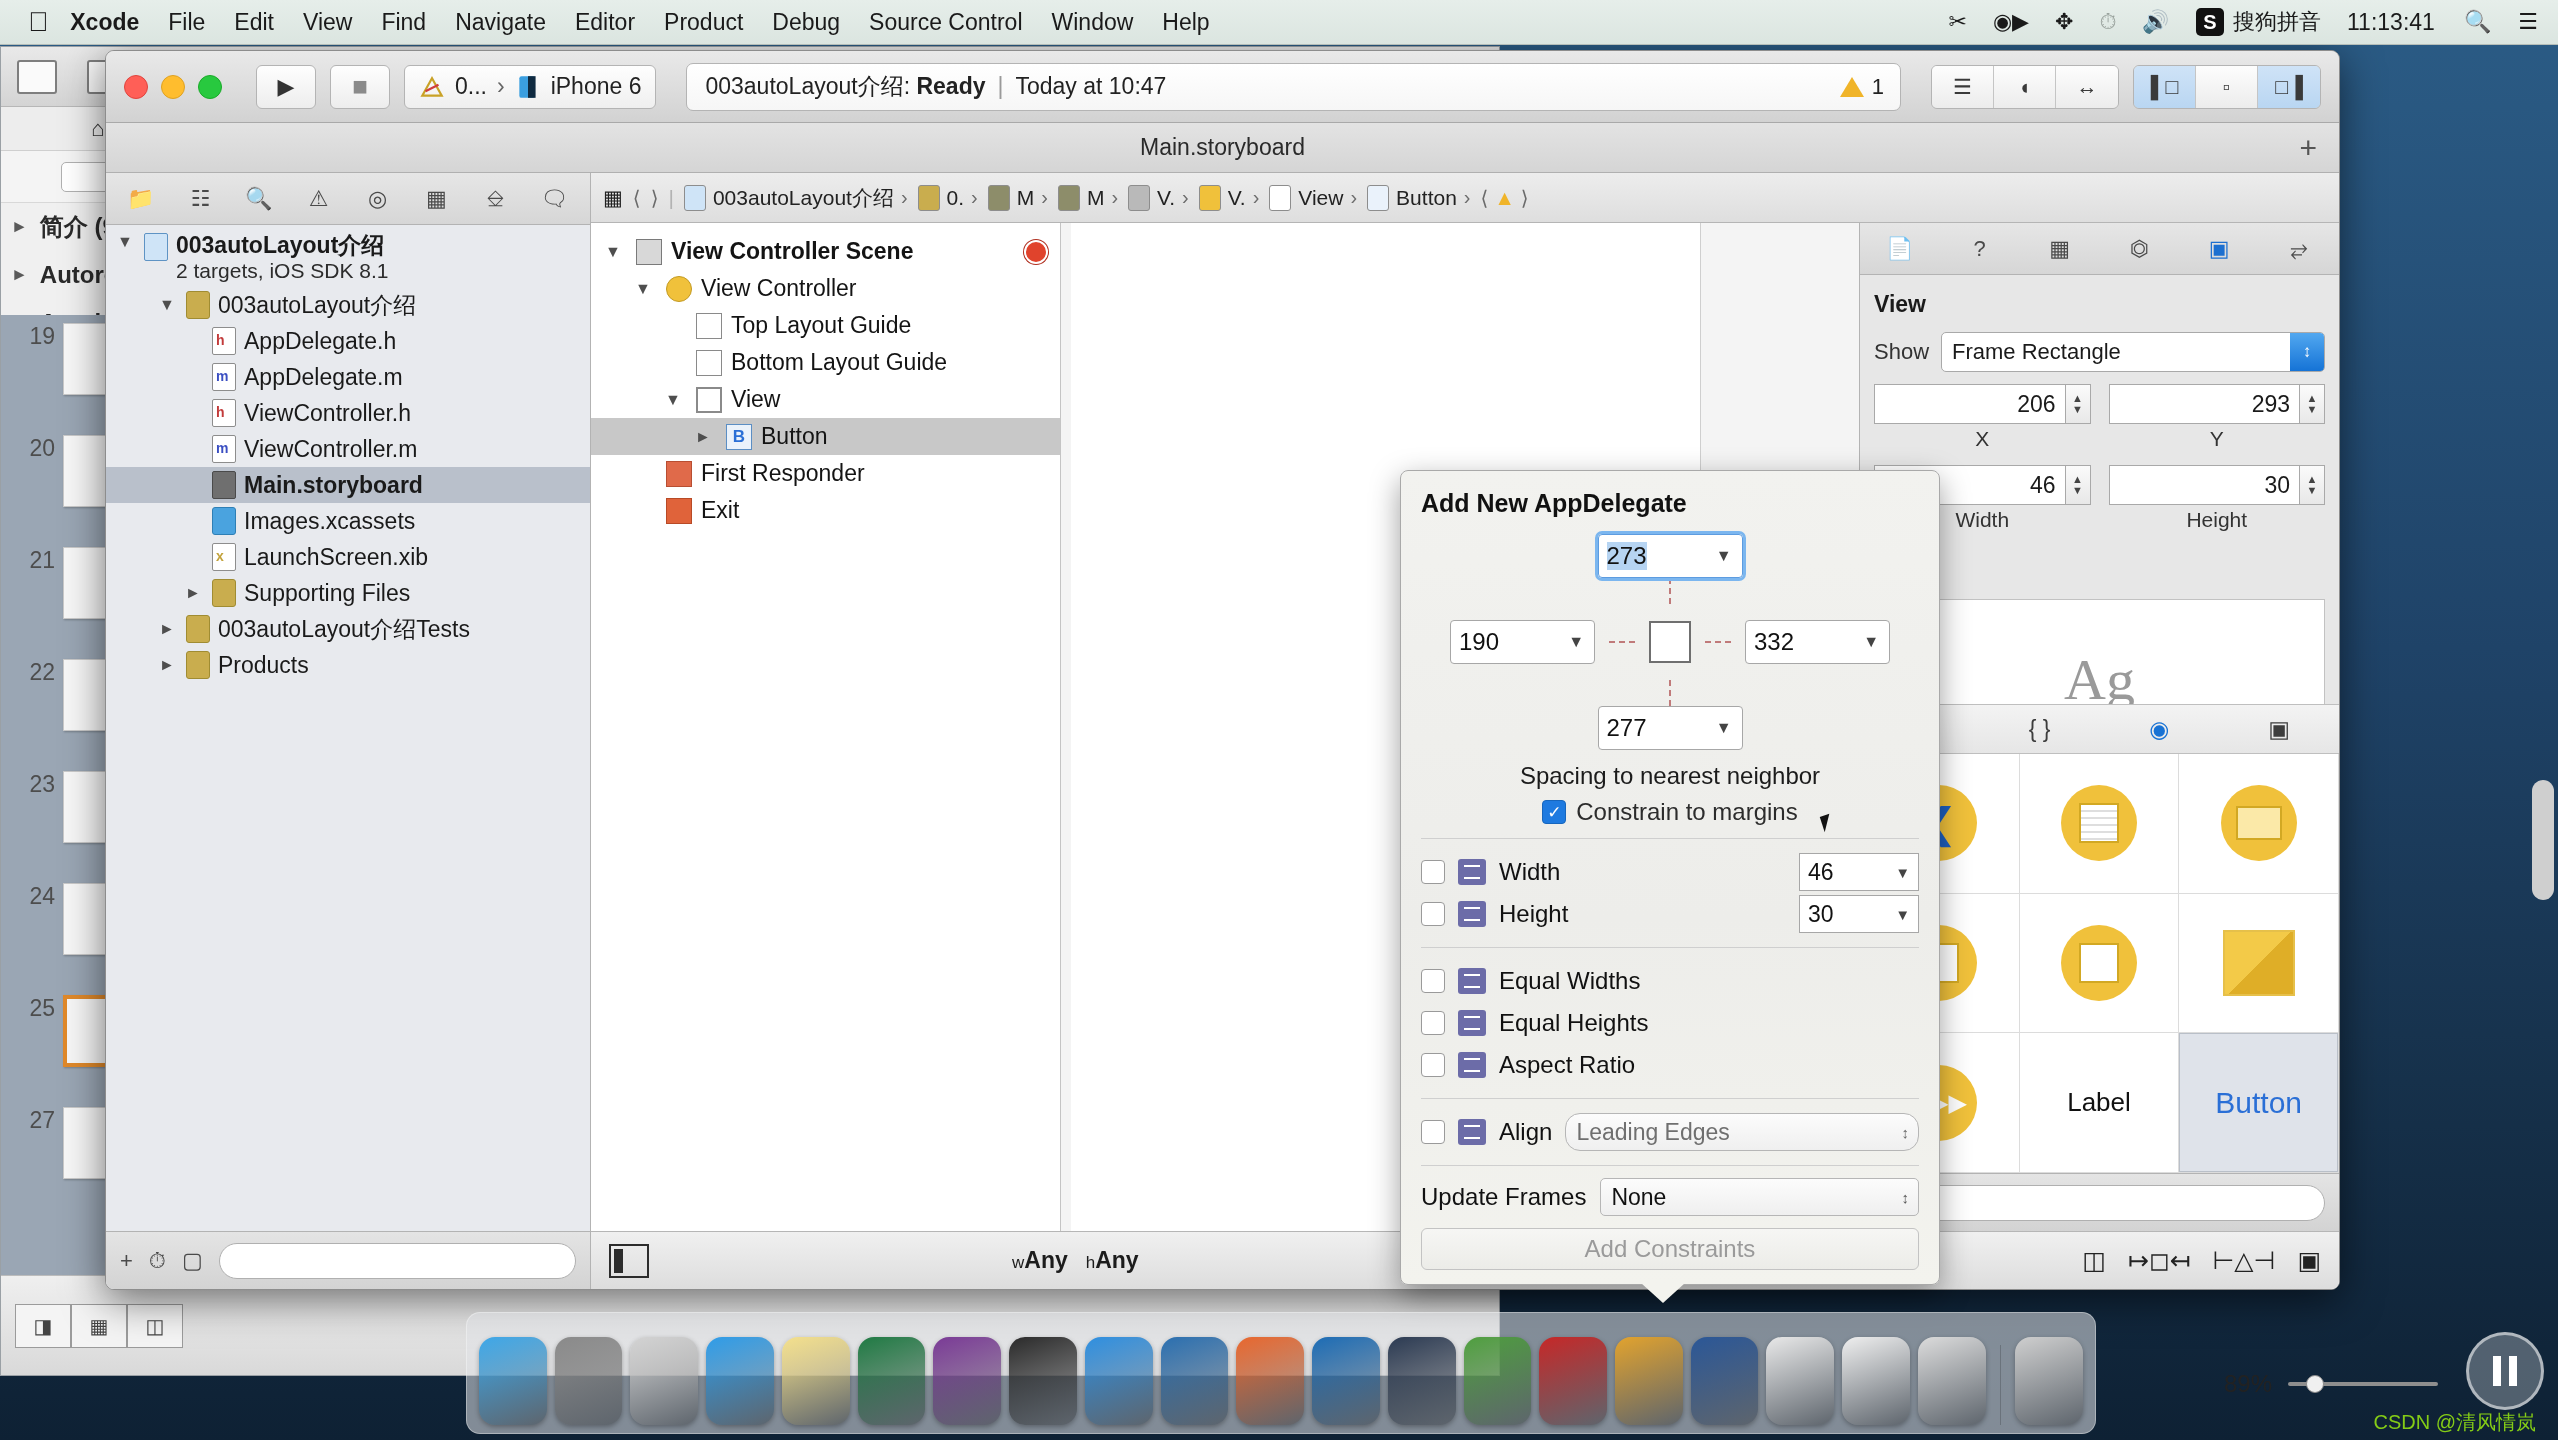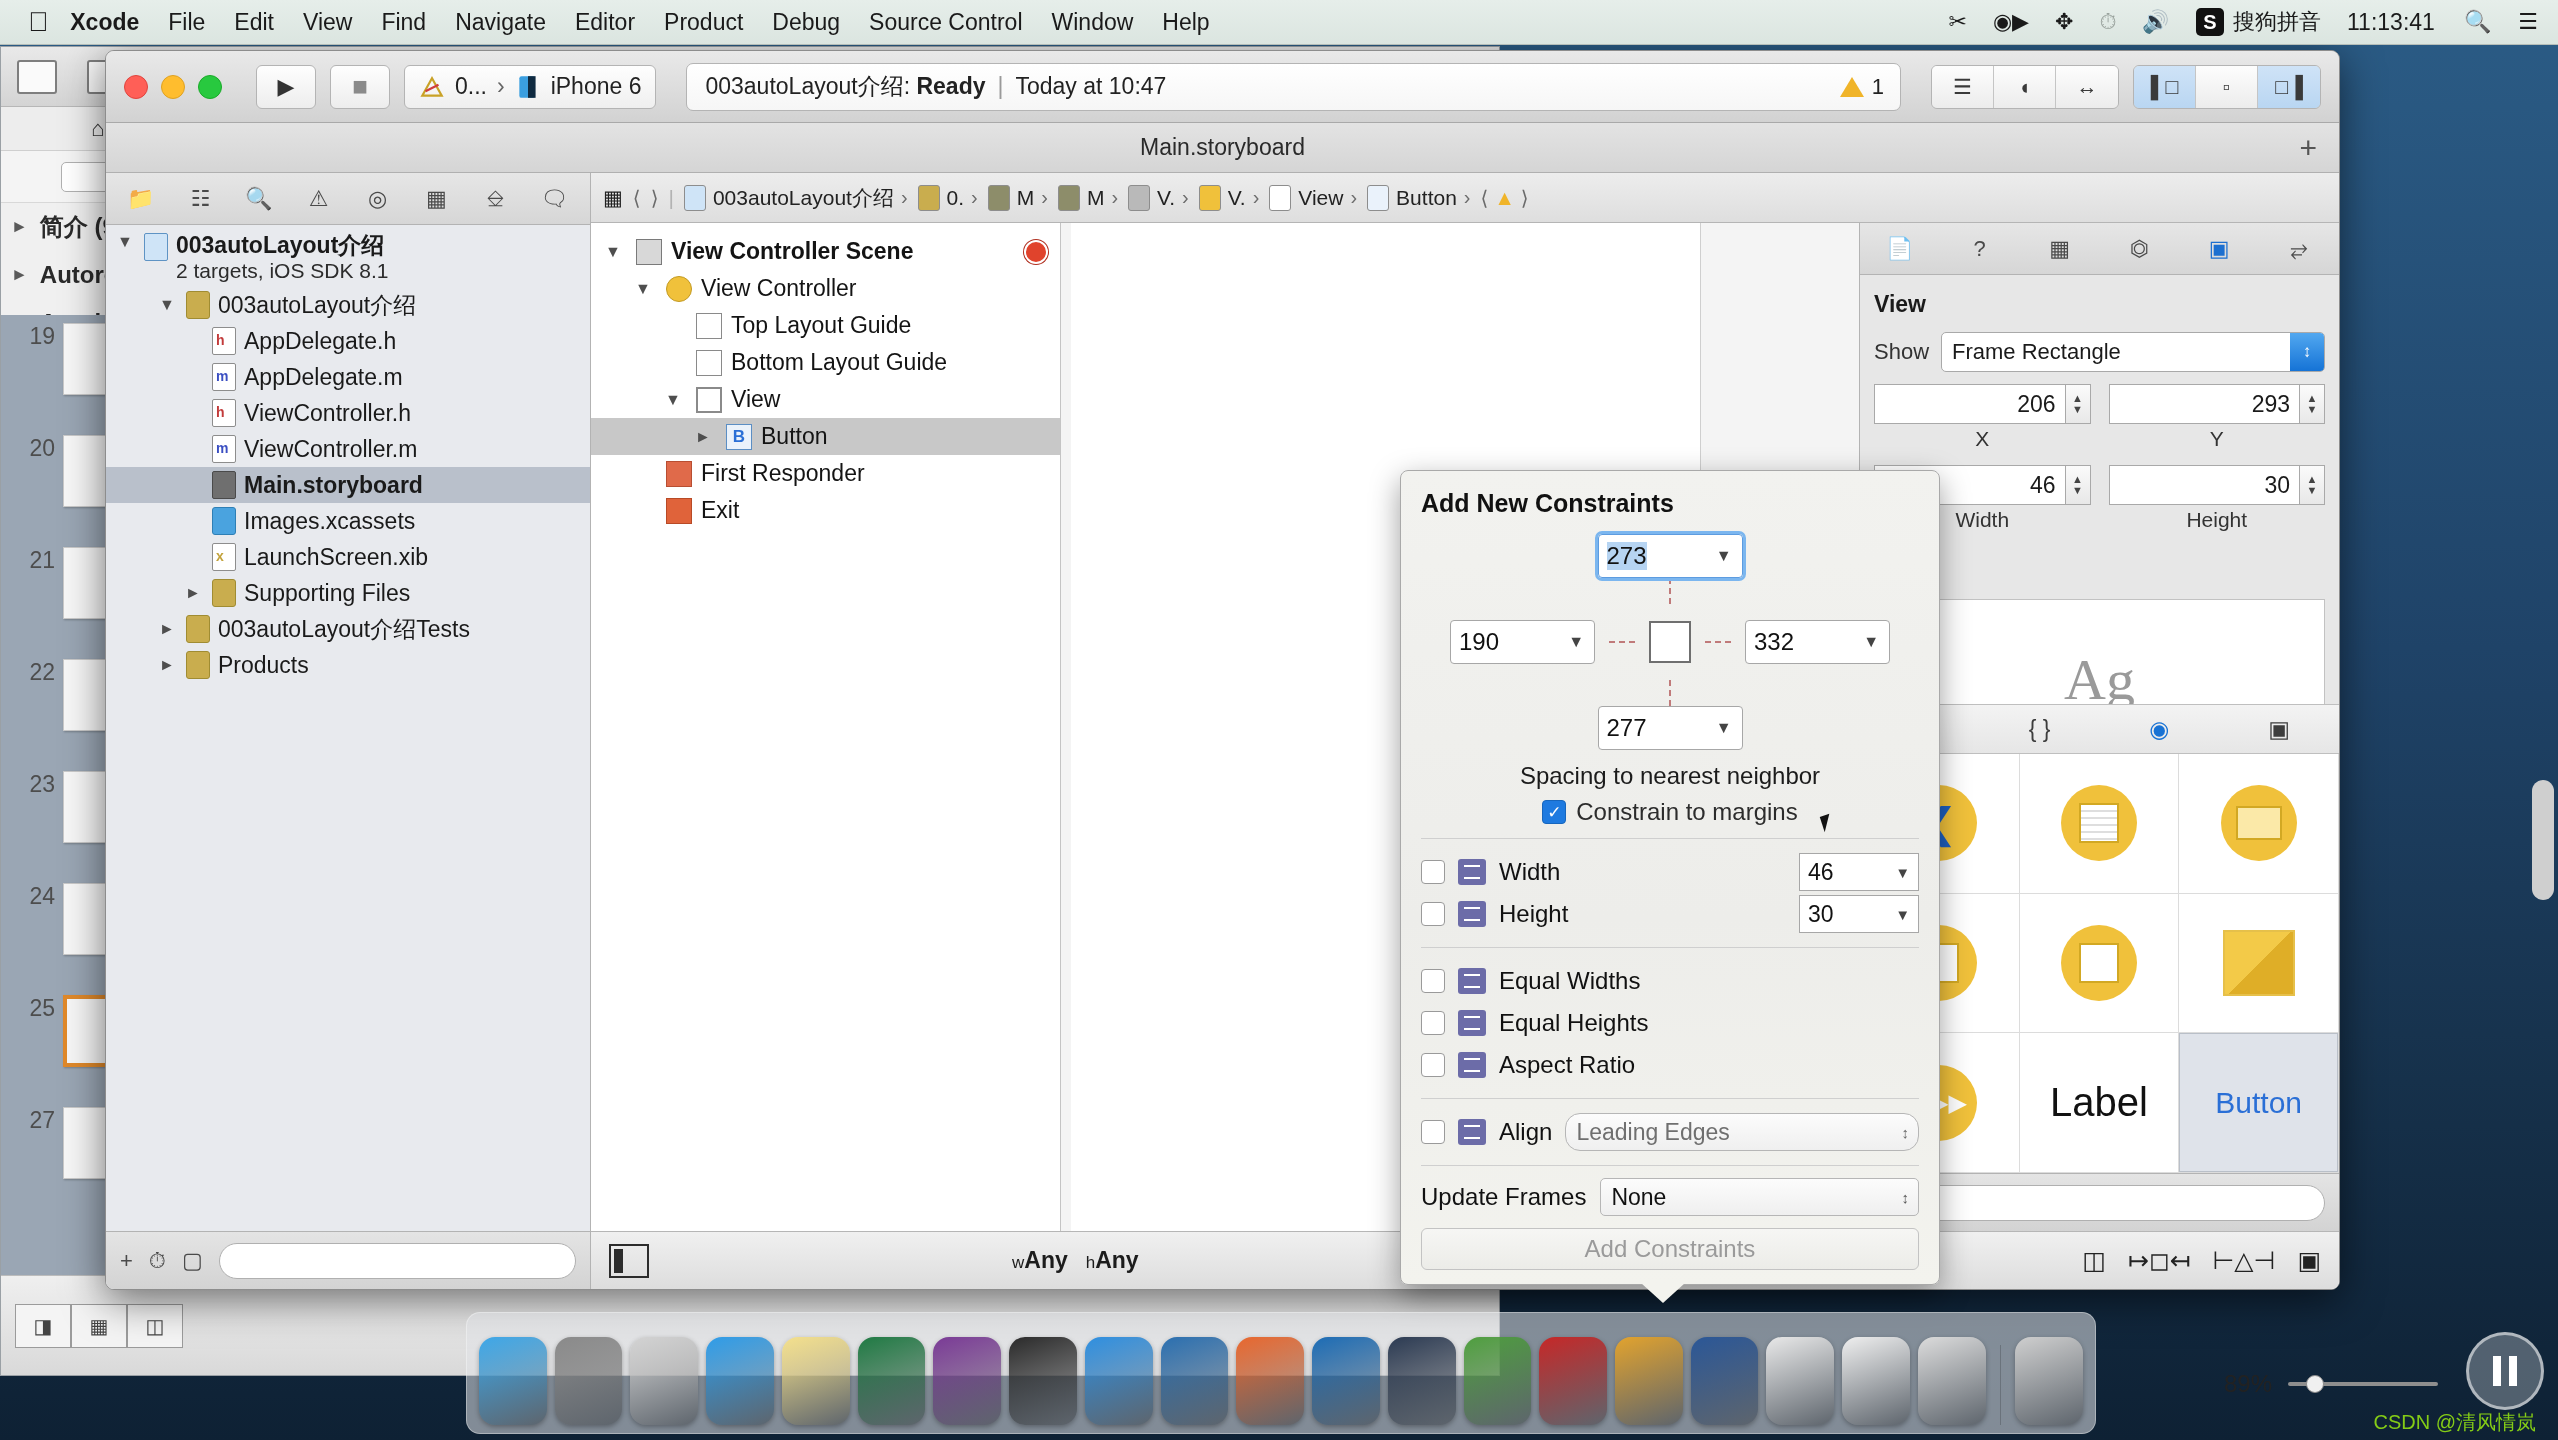--- a/index.html
+++ b/index.html
@@ -676,21 +676,21 @@
               </div>
               <div class="libcell">
                 <span style="display:block;width:72px;height:66px;background:linear-gradient(135deg,#f3ca48 50%,#dfae27 50%);border:2px solid #e6c04a;"></span>
               </div>
               <div class="libcell">
                 <span class="yc">
                   <span style="color:#fff;font-size:24px;">◀▶▶</span>
                 </span>
               </div>
               <div class="libcell">
-                <span style="font-size:40px;color:#111;">Label</span>
+                <span style="font-size:26px;color:#111;">Label</span>
               </div>
               <div class="libcell sel">
                 <span style="font-size:30px;color:#2a6fd6;">Button</span>
               </div>
             </div>
           <div class="lib-foot">
             <span>▦</span>
             <div class="filter"></div>
           </div>
         </div>
@@ -724,21 +724,21 @@
   <div class="hndl" style="left:calc(50% - 7px);top:-7px;"></div>
   <div class="hndl" style="right:-7px;top:-7px;"></div>
   <div class="hndl" style="left:-7px;top:calc(50% - 7px);"></div>
   <div class="hndl" style="right:-7px;top:calc(50% - 7px);"></div>
   <div class="hndl" style="left:-7px;bottom:-7px;"></div>
   <div class="hndl" style="left:calc(50% - 7px);bottom:-7px;"></div>
   <div class="hndl" style="right:-7px;bottom:-7px;"></div>
 </div>
 
 <div class="popover">
-  <div class="pop-h">Add New Constraints</div>
+  <div class="pop-h">Add New AppDelegate</div>
 
   <div class="cons-top">
     <div class="spin focus">
       <span class="val">273</span>
       <span class="dn">▼</span>
     </div>
   </div>
   <div class="dashv"></div>
 
   <div class="cons-mid">

